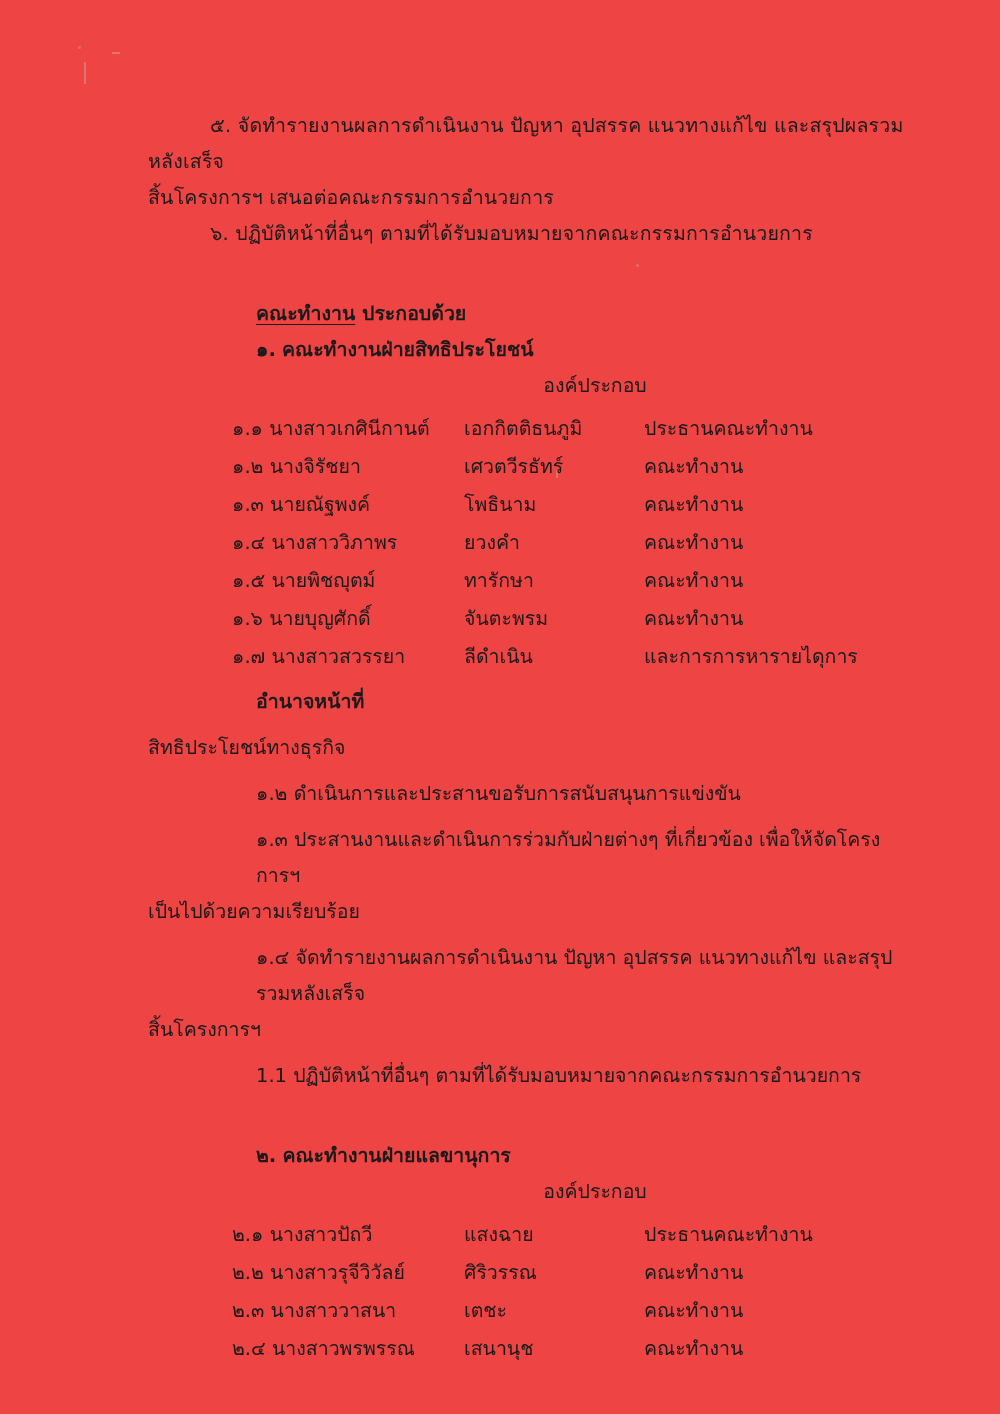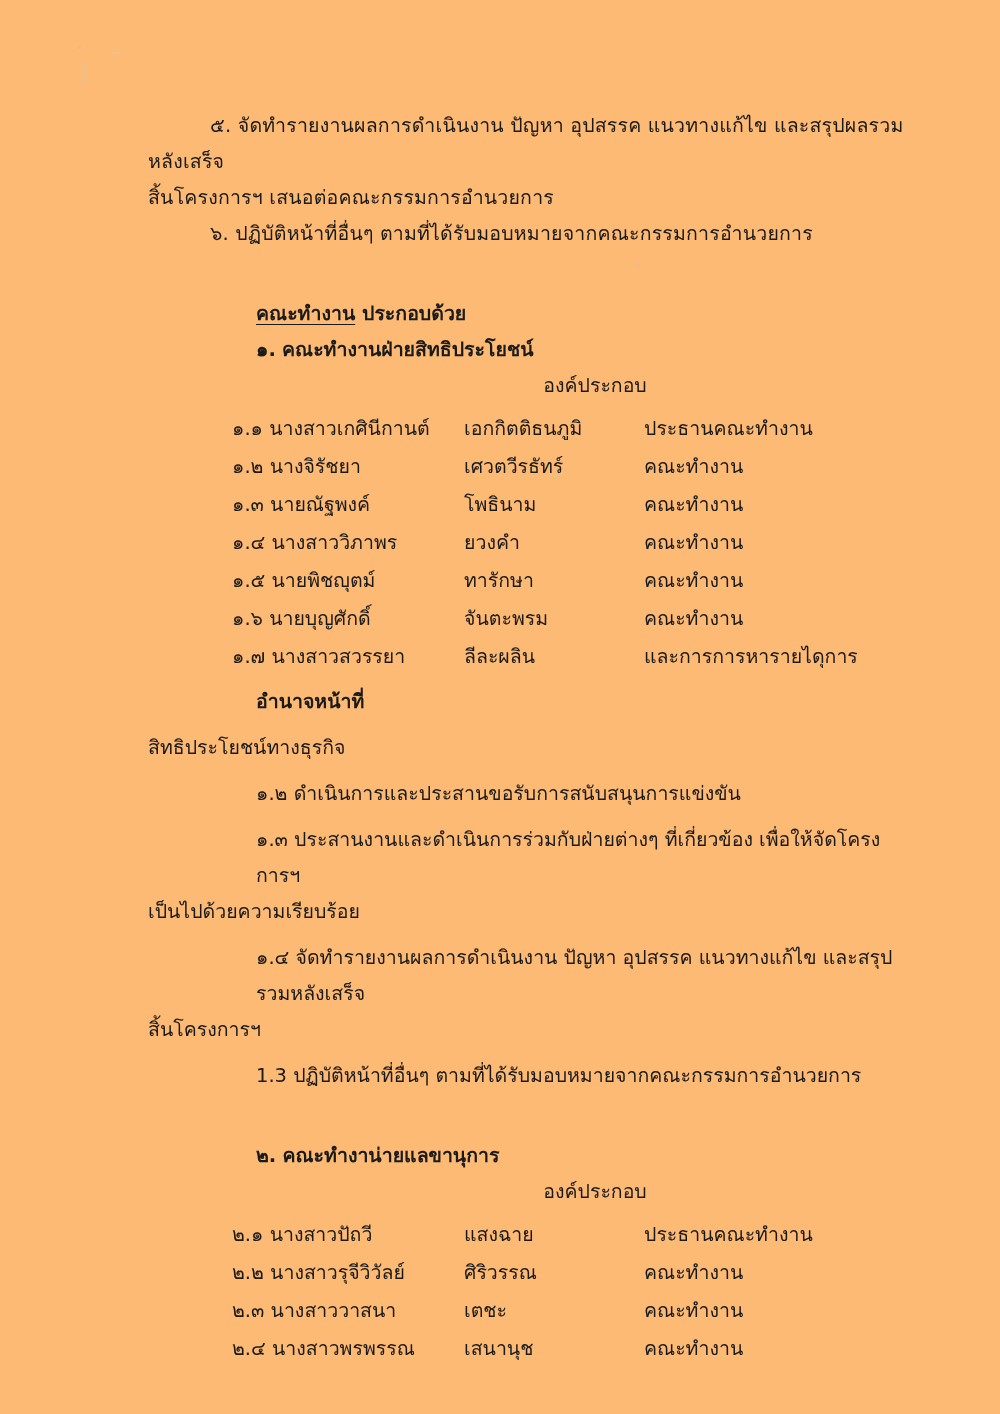--- a/index.html
+++ b/index.html
@@ -11,21 +11,21 @@
     width: 1000px;
     height: 1414px;
     position: relative;
     font-family: "DejaVu Sans", "Liberation Sans", sans-serif;
     color: #1a1a1a;
     overflow: hidden;
   }
   .page {
     position: absolute;
     inset: 0;
-    background: #fdba74;
+    background: #ef4444;
   }
   .doc-body {
     position: absolute;
     left: 148px;
     top: 108px;
     width: 760px;
   }
   .para {
     font-size: 19.5px;
     line-height: 36px;
@@ -159,21 +159,21 @@
           <td class="col-sur">ทารักษา</td>
           <td class="col-role">คณะทำงาน</td>
         </tr>
         <tr>
           <td class="col-no">๑.๖ นายบุญศักดิ์</td>
           <td class="col-sur">จันตะพรม</td>
           <td class="col-role">คณะทำงาน</td>
         </tr>
         <tr>
           <td class="col-no">๑.๗ นางสาวสวรรยา</td>
-          <td class="col-sur">ลีละผลิน</td>
+          <td class="col-sur">ลีดำเนิน</td>
           <td class="col-role">และการการหารายไดุการ</td>
         </tr>
       </tbody>
     </table>
 
     <div class="duties-title">อำนาจหน้าที่</div>
 
     <div class="duty">
       <div class="cont">สิทธิประโยชน์ทางธุรกิจ</div>
     </div>
@@ -186,28 +186,28 @@
       <div class="first">๑.๓  ประสานงานและดำเนินการร่วมกับฝ่ายต่างๆ ที่เกี่ยวข้อง เพื่อให้จัดโครงการฯ</div>
       <div class="cont">เป็นไปด้วยความเรียบร้อย</div>
     </div>
 
     <div class="duty">
       <div class="first">๑.๔  จัดทำรายงานผลการดำเนินงาน ปัญหา อุปสรรค แนวทางแก้ไข และสรุปรวมหลังเสร็จ</div>
       <div class="cont">สิ้นโครงการฯ</div>
     </div>
 
     <div class="duty">
-      <div class="first">1.3 ปฏิบัติหน้าที่อื่นๆ ตามที่ได้รับมอบหมายจากคณะกรรมการอำนวยการ</div>
+      <div class="first">1.1 ปฏิบัติหน้าที่อื่นๆ ตามที่ได้รับมอบหมายจากคณะกรรมการอำนวยการ</div>
     </div>
 
     <div class="gap-lg"></div>
 
     <div class="sec-title">
       <span class="bold">๒.</span>
-      <span class="bold">คณะทำงาน่ายแลขานุการ</span>
+      <span class="bold">คณะทำงานฝ่ายแลขานุการ</span>
     </div>
 
     <div class="sub-label">องค์ประกอบ</div>
 
     <table class="roster">
       <tbody>
         <tr>
           <td class="col-no">๒.๑ นางสาวปัถวี</td>
           <td class="col-sur">แสงฉาย</td>
           <td class="col-role">ประธานคณะทำงาน</td>

